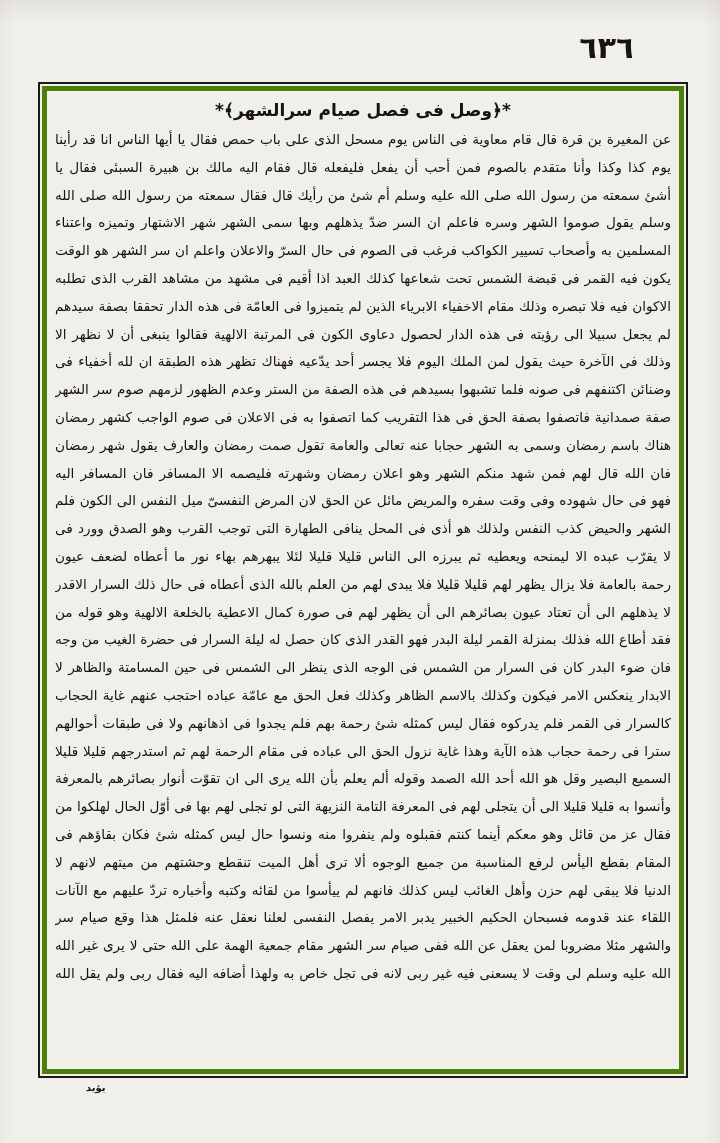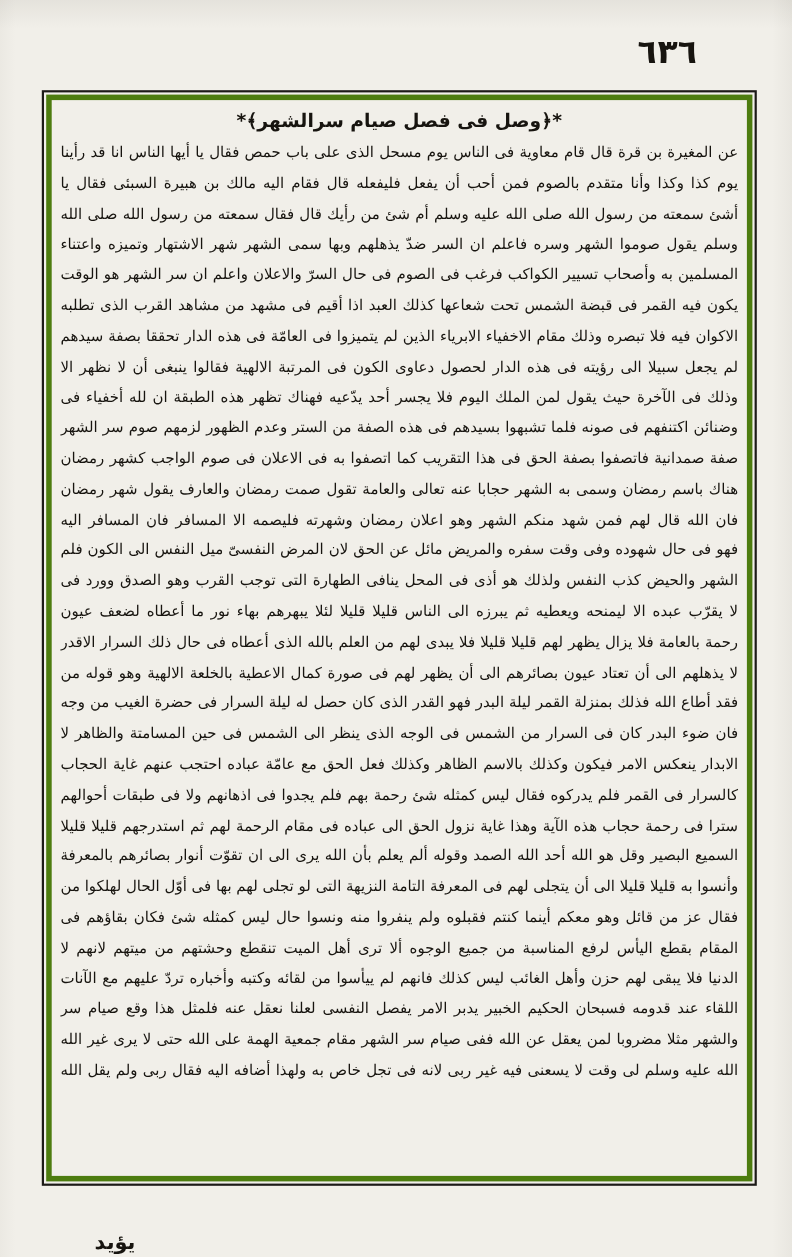--- a/index.html
+++ b/index.html
@@ -63,23 +63,22 @@
     text-align-last:justify;
     white-space:normal;
     overflow:hidden;
     direction:rtl;
     font-weight:500;
     letter-spacing:0.1px;
   }
   .catchword{
     position:absolute;
     left:86px;top:1082px;
-    font-size:19px;font-weight:bold;
+    font-size:10px;font-weight:bold;
     direction:rtl;
-    margin-top:36px;
   }
 </style>
 </head>
 <body>
 
 <div class="paper-shade"></div>
 
 <div class="page-number">٦٣٦</div>
 
 <div class="frame">

